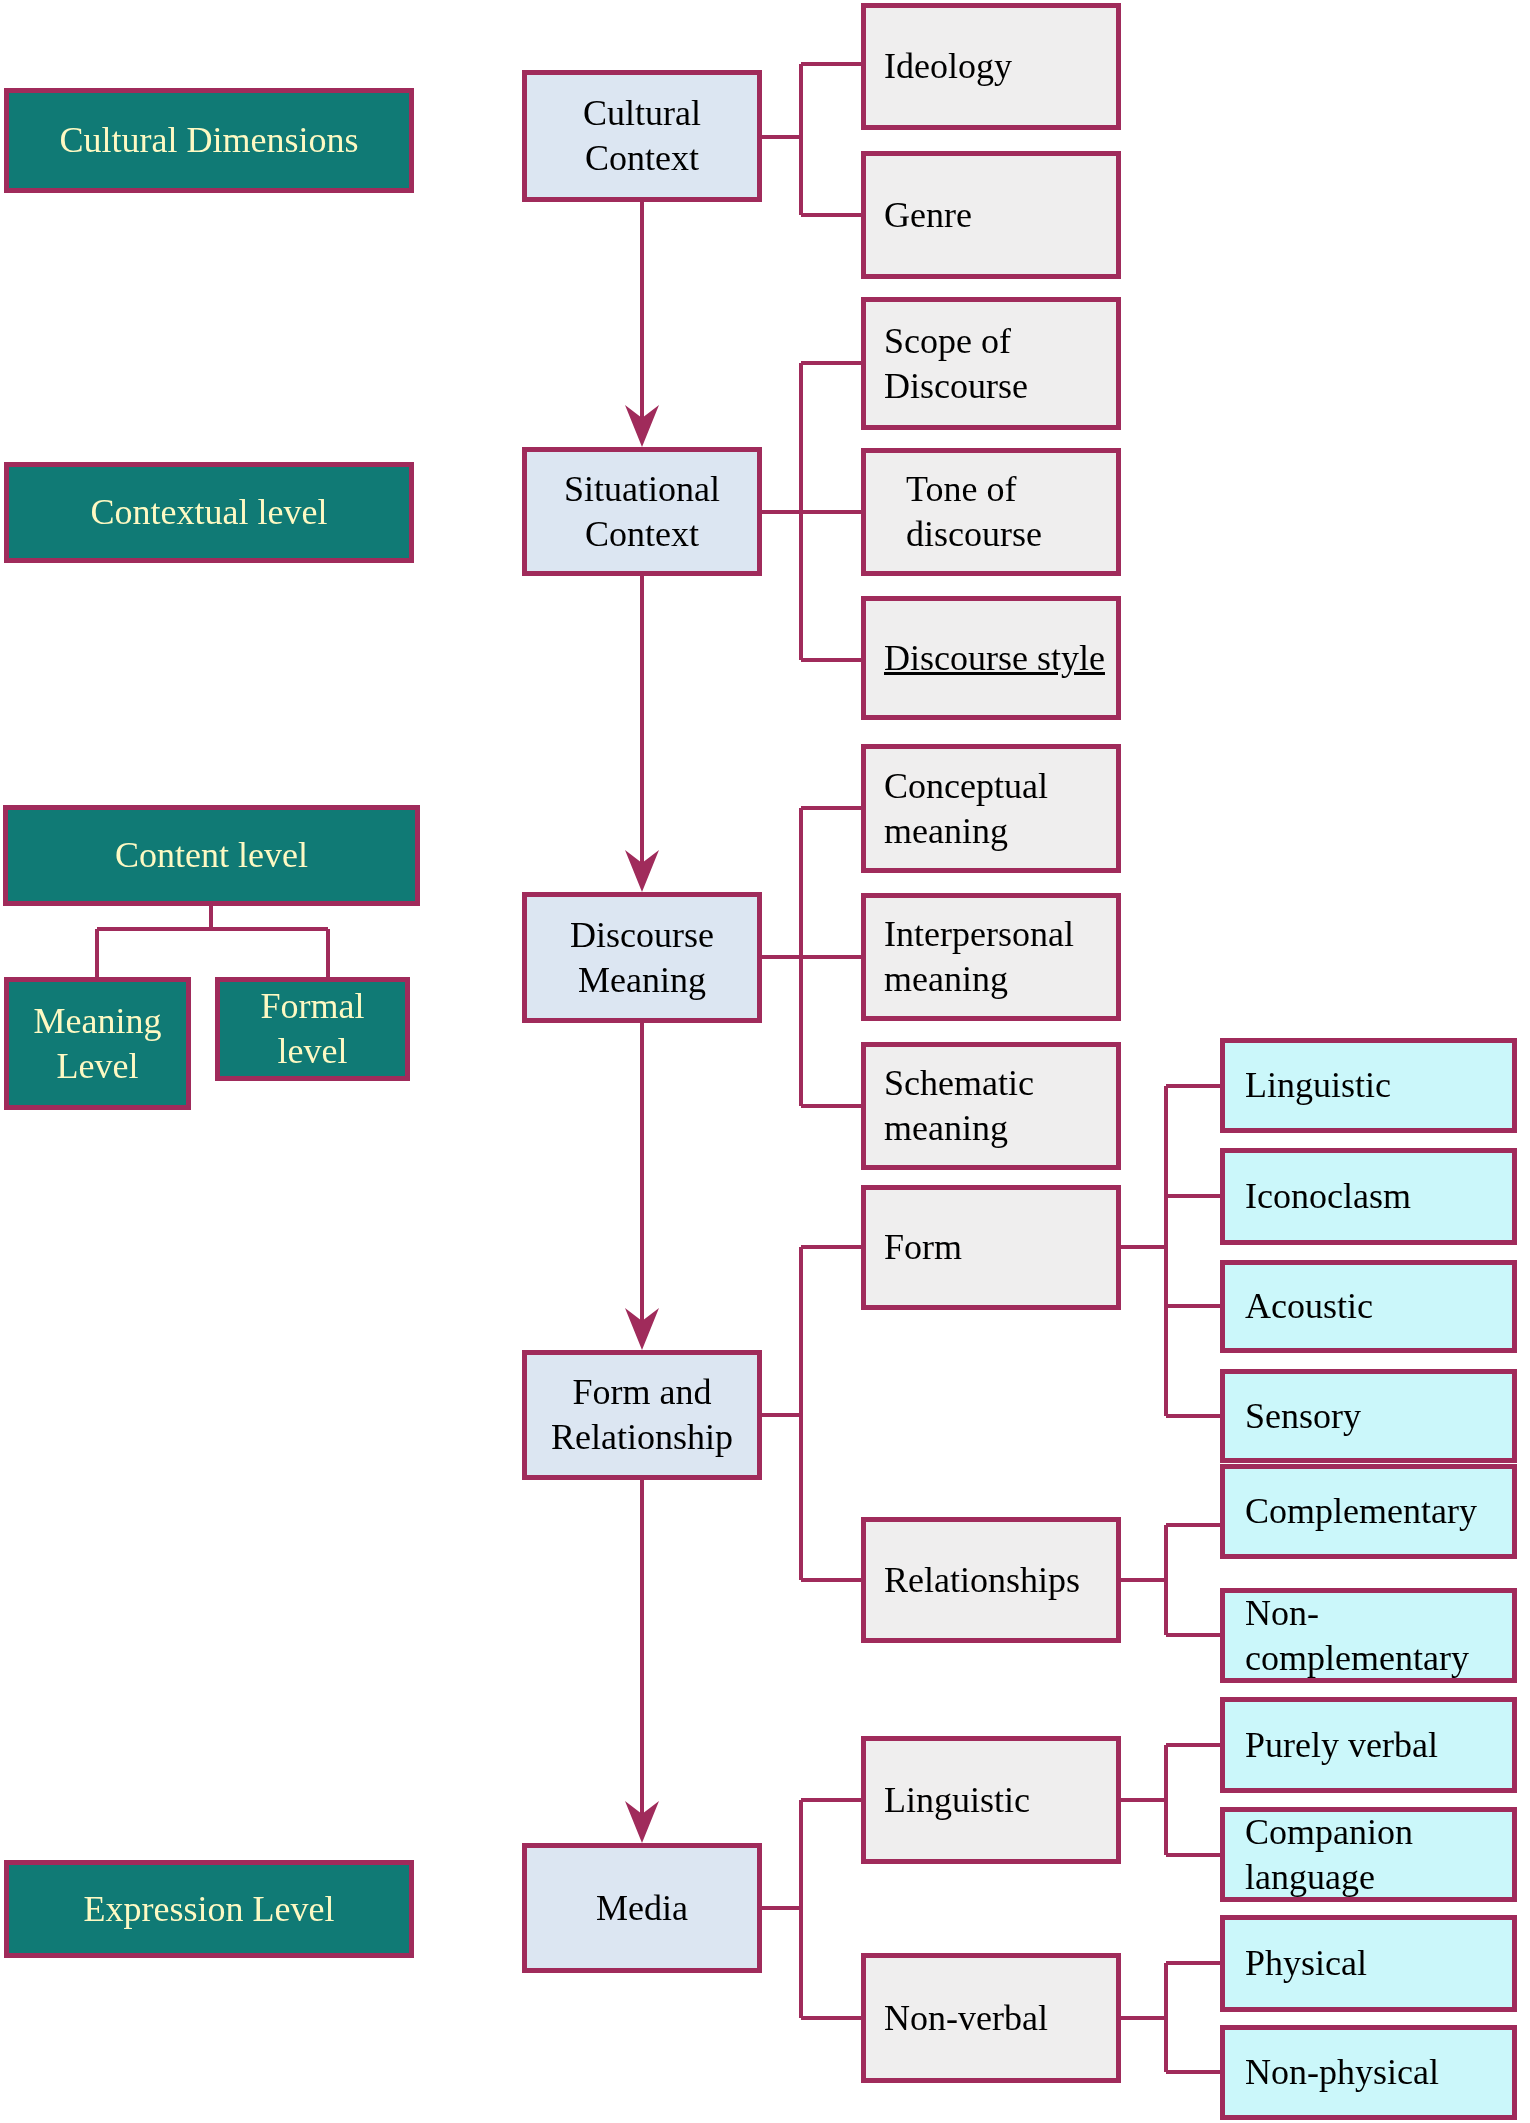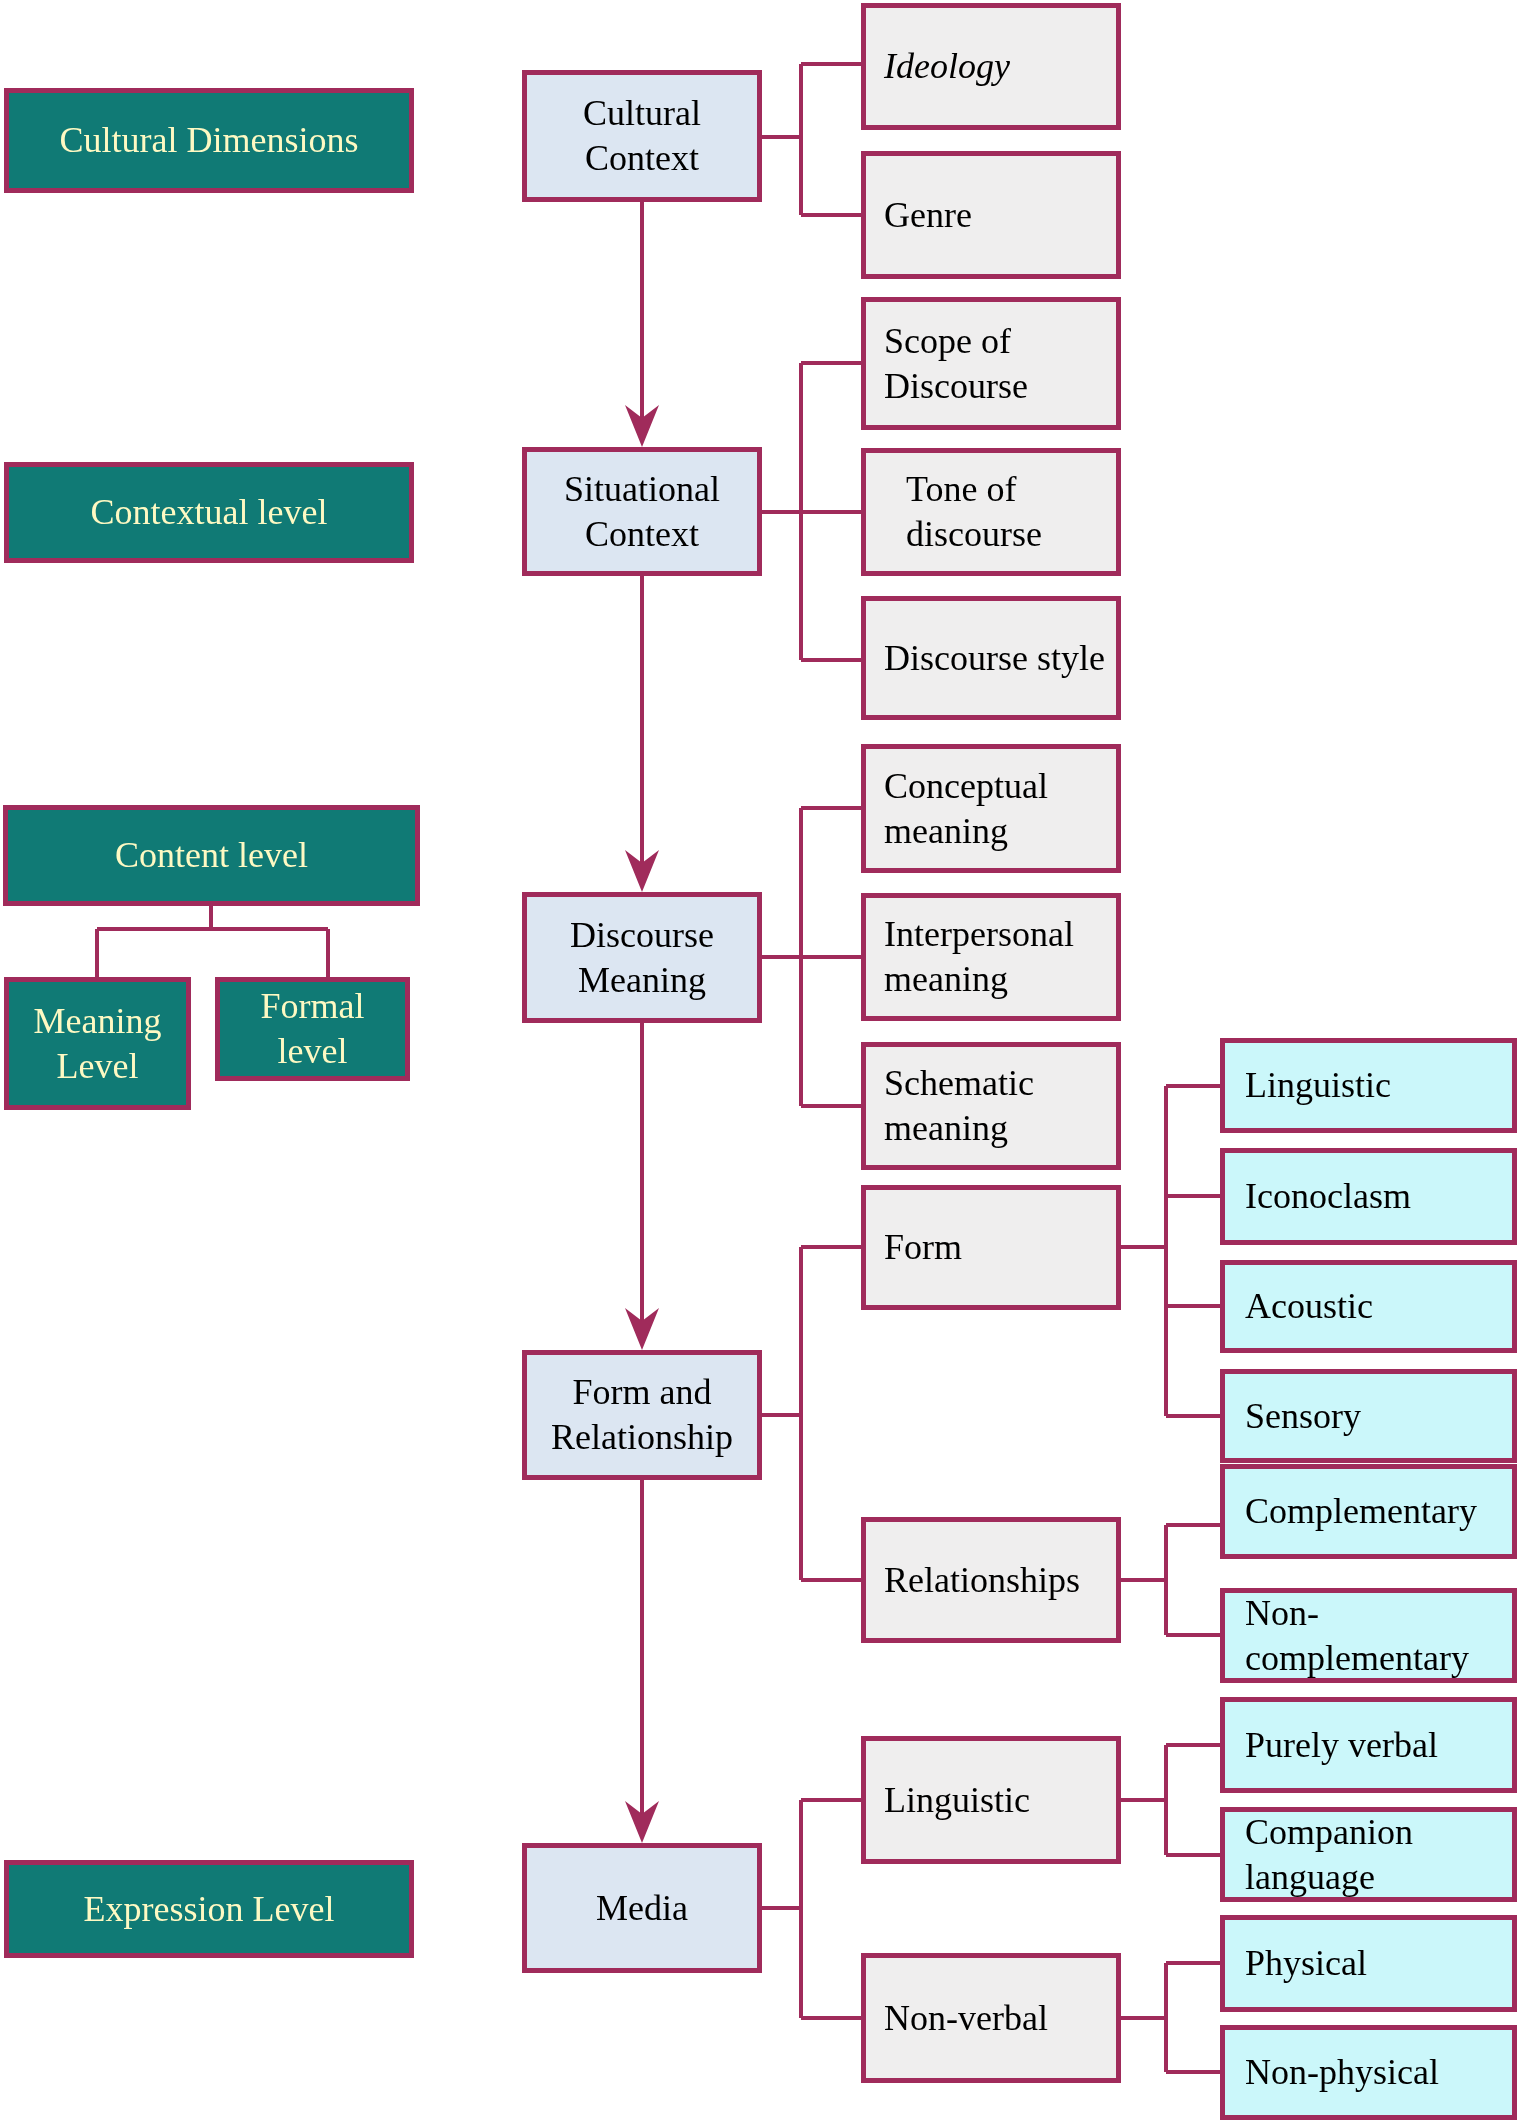--- a/index.html
+++ b/index.html
@@ -153,25 +153,25 @@
   <div class="node teal" style="left:4px;top:977px;width:187px;height:133px;">Meaning Level</div>
   <div class="node teal" style="left:215px;top:977px;width:195px;height:104px;">Formal level</div>
   <div class="node teal" style="left:4px;top:1860px;width:410px;height:98px;">Expression Level</div>
 
   <div class="node blue" style="left:522px;top:70px;width:240px;height:132px;">Cultural Context</div>
   <div class="node blue" style="left:522px;top:447px;width:240px;height:129px;">Situational Context</div>
   <div class="node blue" style="left:522px;top:892px;width:240px;height:131px;">Discourse Meaning</div>
   <div class="node blue" style="left:522px;top:1350px;width:240px;height:130px;">Form and Relationship</div>
   <div class="node blue" style="left:522px;top:1843px;width:240px;height:130px;">Media</div>
 
-  <div class="node gray" style="left:861px;top:3px;width:260px;height:127px;font-style:italic;">Ideology</div>
+  <div class="node gray" style="left:861px;top:3px;width:260px;height:127px;">Ideology</div>
   <div class="node gray" style="left:861px;top:151px;width:260px;height:128px;">Genre</div>
   <div class="node gray" style="left:861px;top:297px;width:260px;height:133px;">Scope of Discourse</div>
   <div class="node gray" style="left:861px;top:448px;width:260px;height:128px;padding-left:40px;">Tone of discourse</div>
-  <div class="node gray" style="left:861px;top:596px;width:260px;height:124px;">Discourse style</div>
+  <div class="node gray" style="left:861px;top:596px;width:260px;height:124px;text-decoration:underline;">Discourse style</div>
   <div class="node gray" style="left:861px;top:744px;width:260px;height:129px;">Conceptual meaning</div>
   <div class="node gray" style="left:861px;top:893px;width:260px;height:128px;">Interpersonal meaning</div>
   <div class="node gray" style="left:861px;top:1042px;width:260px;height:128px;">Schematic meaning</div>
   <div class="node gray" style="left:861px;top:1185px;width:260px;height:125px;">Form</div>
   <div class="node gray" style="left:861px;top:1517px;width:260px;height:126px;">Relationships</div>
   <div class="node gray" style="left:861px;top:1736px;width:260px;height:128px;">Linguistic</div>
   <div class="node gray" style="left:861px;top:1953px;width:260px;height:130px;">Non-verbal</div>
 
   <div class="node cyan" style="left:1220px;top:1038px;width:297px;height:95px;">Linguistic</div>
   <div class="node cyan" style="left:1220px;top:1148px;width:297px;height:97px;">Iconoclasm</div>

